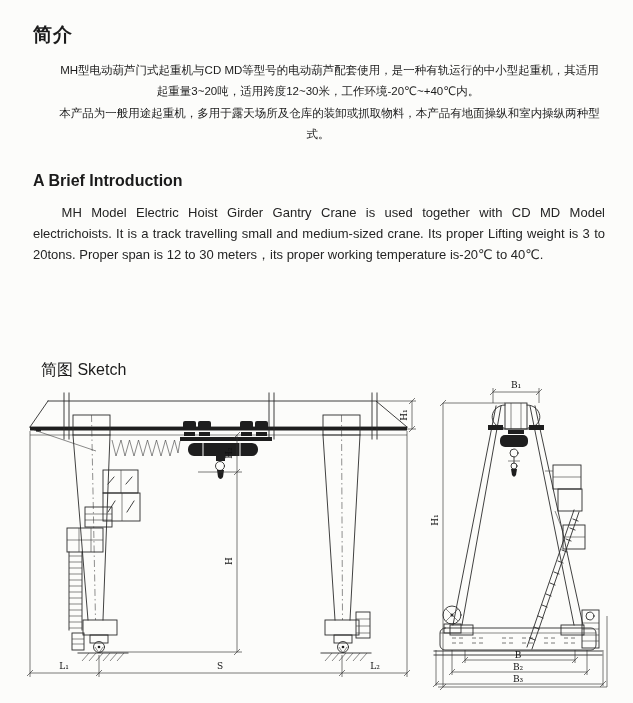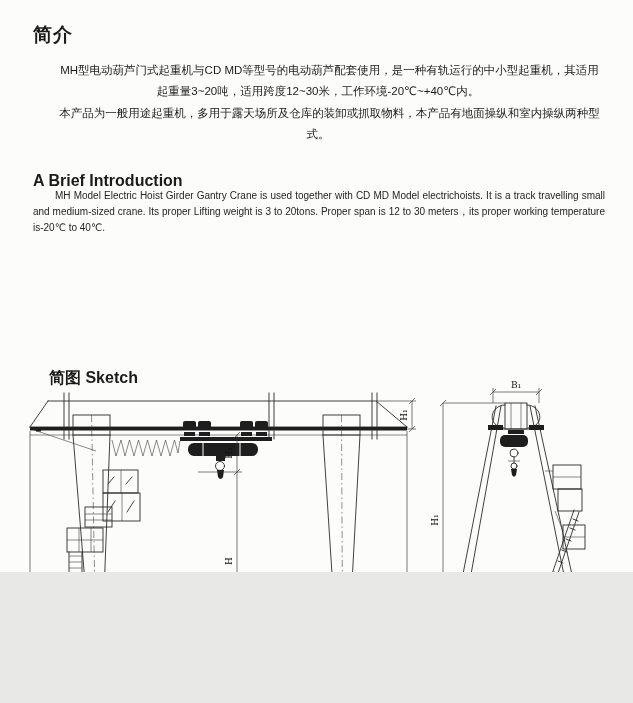--- a/index.html
+++ b/index.html
@@ -1,46 +1,46 @@
 <!DOCTYPE html>
 <html><head>
 <meta charset="utf-8">
 <style>
   html,body{margin:0;padding:0;background:#e8e8e6;}
   .page{
     position:relative;
-    width:633px;height:572px;
+    width:633px;height:703px;
     margin:0 auto;
     background:#fcfcfa;
     font-family:"Liberation Sans","DejaVu Sans",sans-serif;
     color:#1b1b1b;
     overflow:hidden;
   }
   .h-cn{
     position:absolute;left:33px;top:22px;
     font-size:19px;font-weight:700;letter-spacing:1px;margin:0;
   }
   .body-cn{
     position:absolute;left:33px;top:60px;width:570px;
     font-size:11.5px;line-height:1.85;margin:0;
   }
   .body-cn p{margin:0;text-indent:2em;text-align:center;}
   .h-en{
     position:absolute;left:33px;top:172px;
     font-size:16px;font-weight:700;margin:0;
   }
   .body-en{
-    position:absolute;left:33px;top:188px;width:572px;
-    font-size:10px;line-height:1.62;margin:0;color:#242424;
+    position:absolute;left:33px;top:202px;width:572px;
+    font-size:13px;line-height:1.62;margin:0;color:#242424;
     text-align:justify;
   }
   .body-en p{margin:0;text-indent:2.2em;}
   .h-sketch{
     position:absolute;left:33px;top:352px;
-    font-size:16px;font-weight:700;margin:16px;
+    font-size:16px;font-weight:400;margin:8px;
   }
   svg{position:absolute;overflow:visible;}
   .ln{stroke:#2b2b2b;stroke-width:0.9;fill:none;stroke-linecap:square;}
   .thin{stroke:#3a3a3a;stroke-width:0.6;fill:none;}
   .dim{stroke:#333;stroke-width:0.65;fill:none;}
   .dk{fill:#1e1e1e;stroke:none;}
   .cl{stroke:#444;stroke-width:0.6;stroke-dasharray:7 3 1.5 3;fill:none;}
   text.dimlbl{
     font-family:"DejaVu Serif","Liberation Serif",serif;
     font-size:9px;fill:#111;

